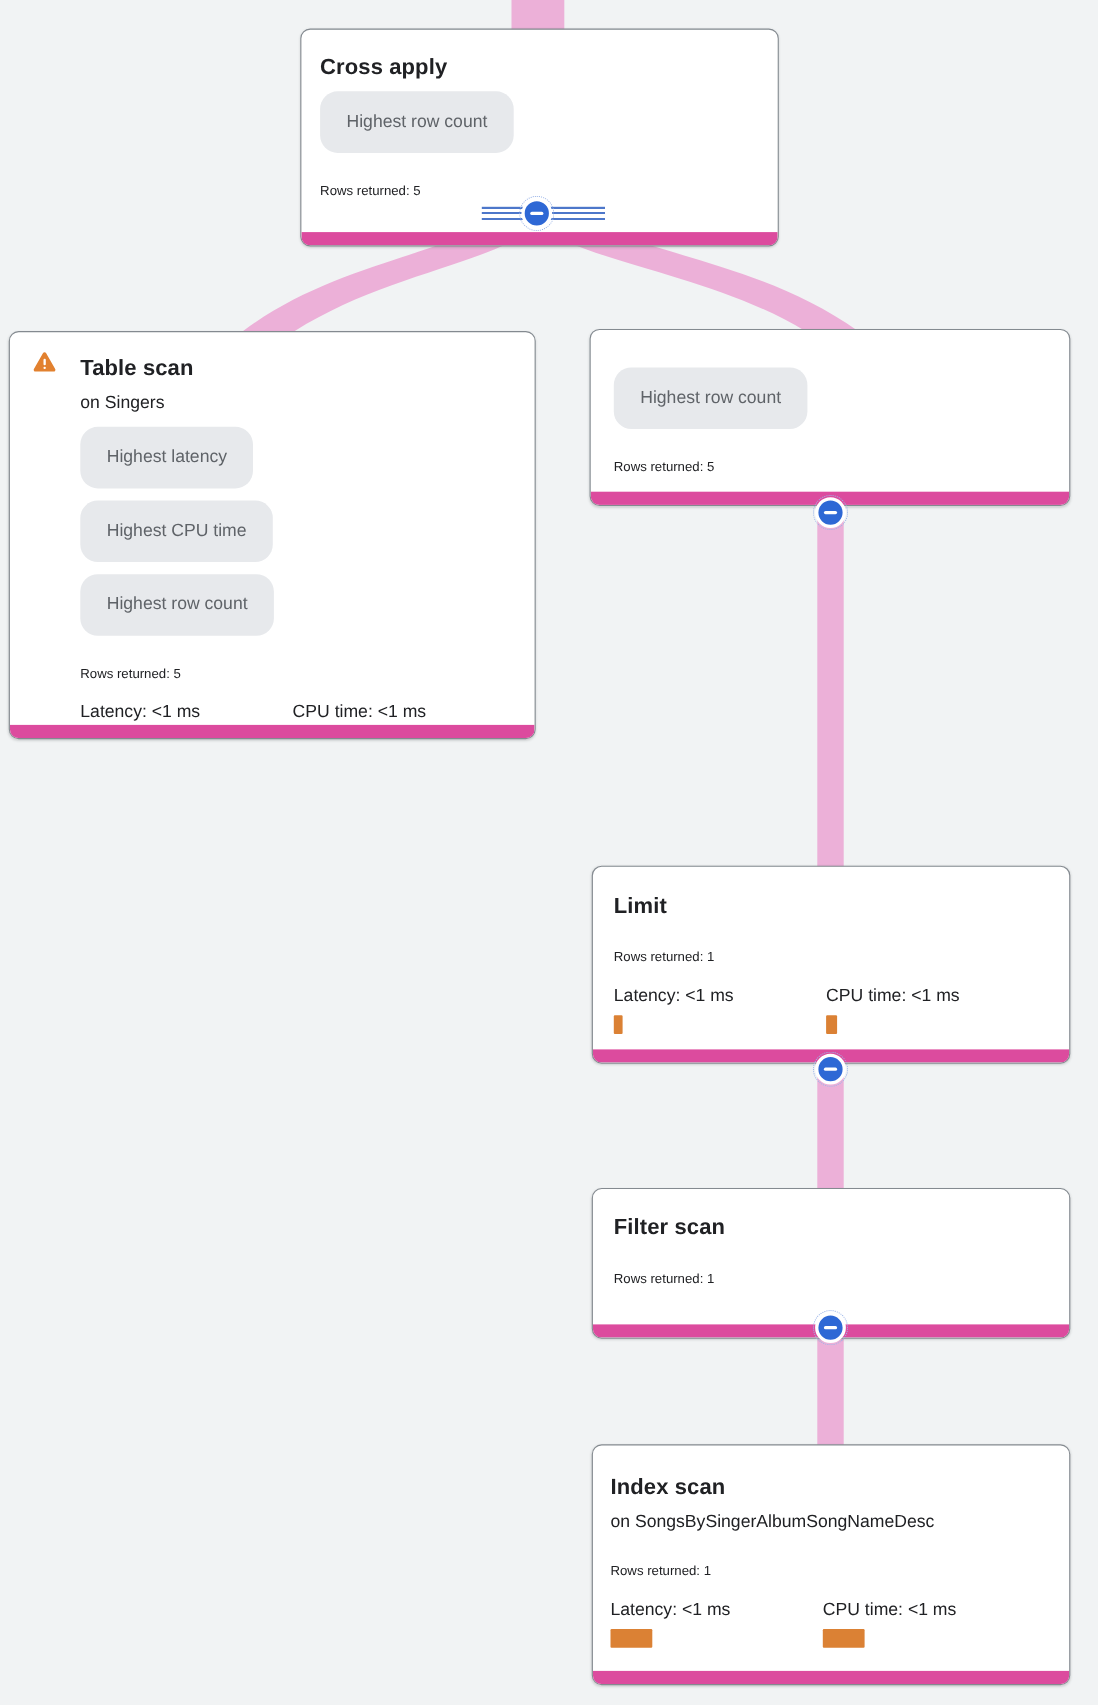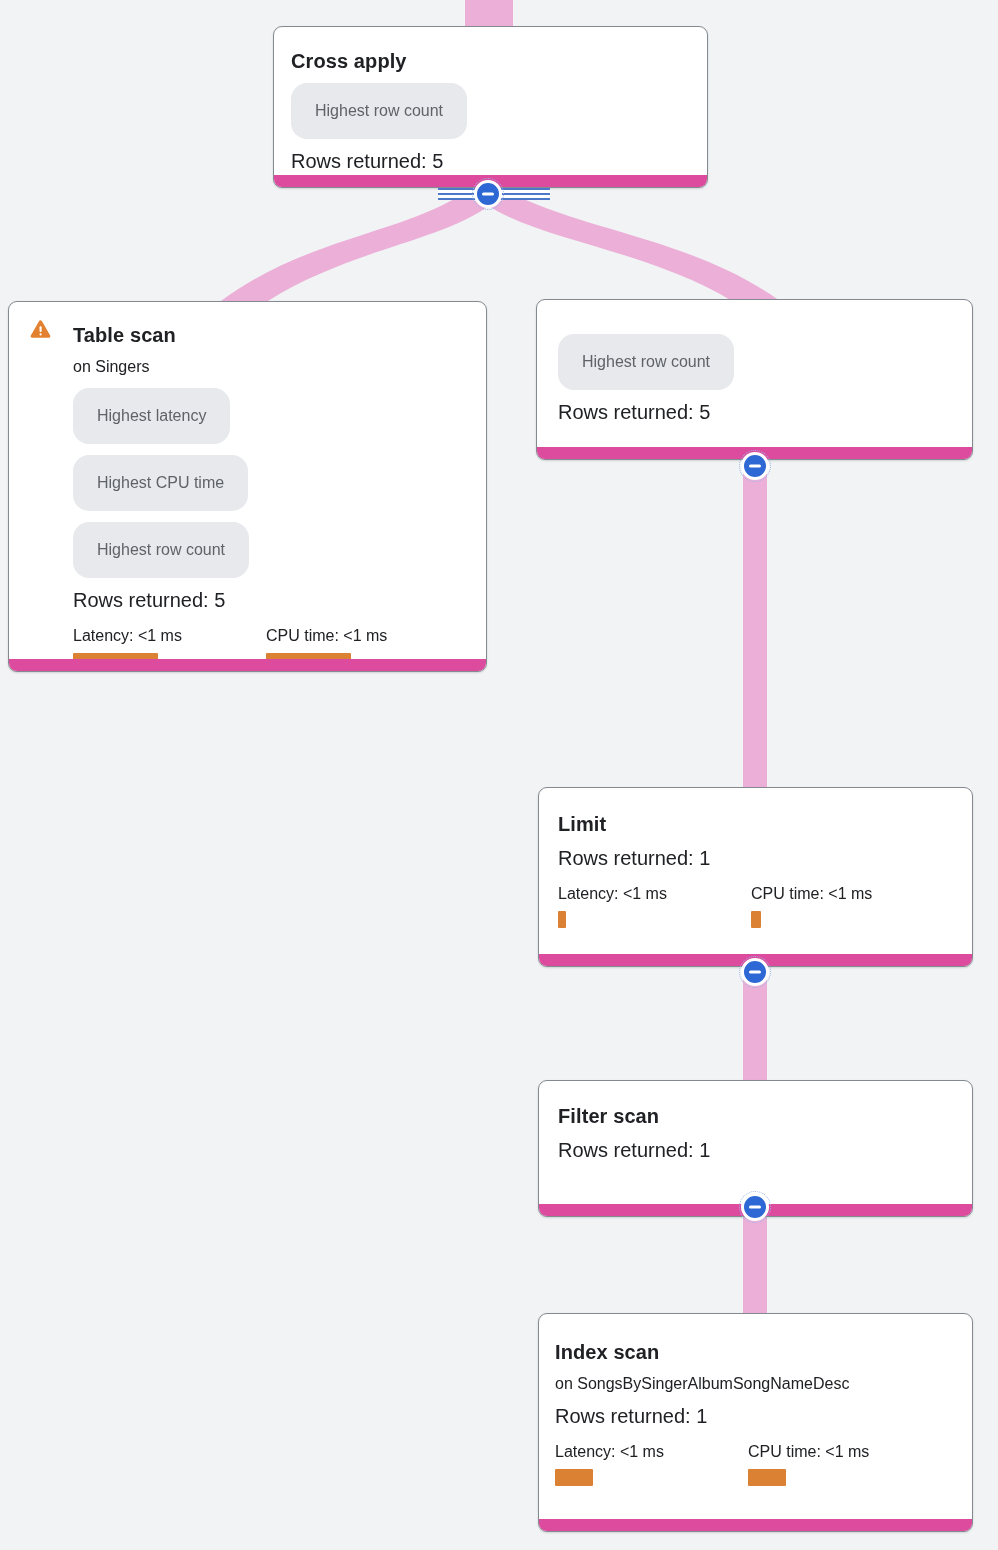--- a/index.html
+++ b/index.html
@@ -47,21 +47,21 @@
     color:#5f6368;
     font-size:16px;
     line-height:32px;
     padding:12px 24px;
     border-radius:16px;
     margin-top:10px;
     white-space:nowrap;
   }
   .badge-col .badge{display:table;margin-top:11px;}
   .rows-line{
-    font-size:20px;color:#202124;line-height:20px;margin-top:12px;
+    font-size:12px;color:#202124;line-height:20px;margin-top:24px;
   }
   .metrics{display:flex;margin-top:16px;}
   .metric{width:193px;}
   .metric-label{font-size:16px;color:#202124;line-height:20px;}
   .metric-bar{height:17px;background:#db8134;margin-top:7px;border-radius:1px;}
   
   .accent{
     position:absolute;left:0;right:0;bottom:0;height:12px;
     background:#dc4b9e;
   }
@@ -101,21 +101,21 @@
 
   <svg class="links" width="998" height="1550">
     <rect x="465" y="0" width="48" height="28" fill="#ecb0d8"></rect>
     <path d="M 459 196 C 400 233, 302 240, 221 301 L 268 301 C 348 250, 442 241, 490 205 Z" fill="#ecb0d8"></path>
     <path d="M 517 196 C 596 233, 694 240, 780 301 L 732 301 C 648 250, 542 241, 487 205 Z" fill="#ecb0d8"></path>
     <rect x="743" y="455" width="24" height="335" fill="#ecb0d8"></rect>
     <rect x="743" y="960" width="24" height="124" fill="#ecb0d8"></rect>
     <rect x="743" y="1196" width="24" height="120" fill="#ecb0d8"></rect>
   </svg>
 
-  <div class="node" style="left:273px;top:26px;width:435px;height:162px;">
+  <div class="node" style="left:273px;top:26px;width:435px;height:198px;">
     <div class="node-body" style="padding:22px 16px 0 17px;">
       <div class="node-title">Cross apply</div>
       <div class="badge">Highest row count</div>
       <div class="rows-line">Rows returned: 5</div>
       <div class="accent"></div>
     </div>
   </div>
 
   <div class="node" style="left:8px;top:301px;width:479px;height:371px;">
     <div class="node-body" style="padding:21px 16px 0 64px;">

